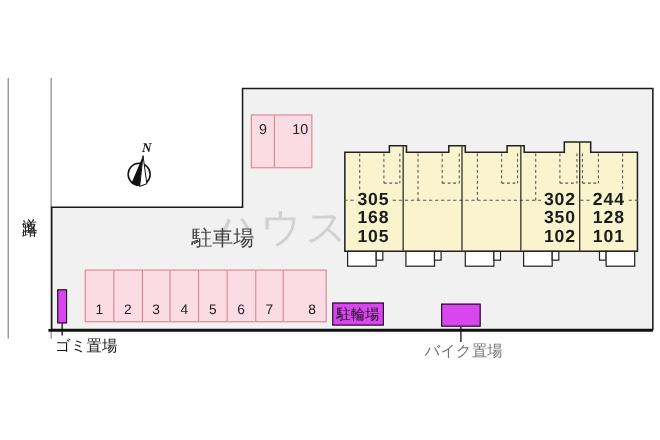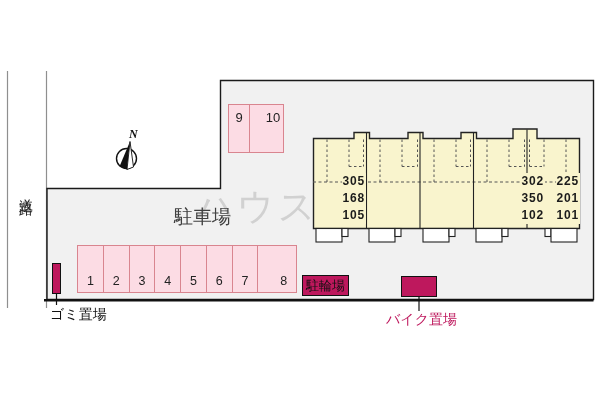--- a/index.html
+++ b/index.html
@@ -14,38 +14,38 @@
     left:196px;top:182px;font-size:37px;letter-spacing:3px;
     color:rgba(183,183,183,0.55);font-weight:normal;white-space:nowrap;
   }
   
   .road-label{
     left:16px;top:187px;writing-mode:vertical-rl;text-orientation:upright;
     font-size:14.5px;letter-spacing:3px;color:#222;
   }
   .parking-area-label{left:174px;top:204px;font-size:19px;color:#404040;}
   .garbage-label{left:50px;top:306px;font-size:14px;color:#111;}
-  .moto-label{left:386px;top:311px;font-size:14px;color:#be185d;}
+  .moto-label{left:386px;top:311px;font-size:14px;color:#737373;}
   .north-label{left:129px;top:127px;font-size:12px;font-style:italic;font-weight:bold;
     font-family:"Liberation Serif","DejaVu Serif",serif;color:#111;}
   
   .prow{display:flex;background:#fcdce4;border:1.5px solid #d9858f;box-sizing:border-box;}
   .prow-main{left:77px;top:245px;width:220px;height:48px;}
   .prow-upper{left:228px;top:104px;width:56px;height:49px;}
   .pcell{flex:1;display:flex;justify-content:center;box-sizing:border-box;
     border-right:1.5px solid #d9858f;font-size:12.5px;color:#222;}
   .pcell:last-child{border-right:none;padding-left:13px;}
   .prow-main .pcell{align-items:flex-end;padding-bottom:4px;}
   .prow-upper .pcell{align-items:flex-start;padding-top:5px;font-size:13px;}
   
-  .unit-col{top:173px;height:51px;text-align:right;font-size:12px;font-weight:600;
+  .unit-col{top:173px;height:51px;text-align:center;font-size:16px;font-weight:600;
     line-height:17px;letter-spacing:0.8px;color:#1b1b1b;}
   .unit-col span{background:#f9f4cd;display:inline-block;padding:0 1px;}
   
-  .wbox{background:#be185d;border:1.3px solid #111;box-sizing:border-box;}
+  .wbox{background:#d946ef;border:1.3px solid #111;box-sizing:border-box;}
   .garbage-box{left:52px;top:263px;width:9px;height:31px;}
   .moto-box{left:401px;top:276px;width:36px;height:21px;}
   .bicycle-box{left:302px;top:275px;width:47px;height:21px;border-width:1.5px;
     display:flex;align-items:center;justify-content:center;font-size:13px;color:#111;}
 </style>
 </head>
 <body>
 
 <div id="stage">
 
@@ -156,22 +156,22 @@
     <span>305</span><br>
     <span>168</span><br>
     <span>105</span>
   </div>
   <div class="abs unit-col" style="left:473px;width:72px;">
     <span>302</span><br>
     <span>350</span><br>
     <span>102</span>
   </div>
   <div class="abs unit-col" style="left:527px;width:53px;">
-    <span>225</span><br>
-    <span>201</span><br>
+    <span>244</span><br>
+    <span>128</span><br>
     <span>101</span>
   </div>
 
   <div class="abs wbox garbage-box"></div>
   <div class="abs garbage-label">ゴミ置場</div>
 
   <div class="abs wbox bicycle-box">駐輪場</div>
 
   <div class="abs wbox moto-box"></div>
   <div class="abs moto-label">バイク置場</div>

